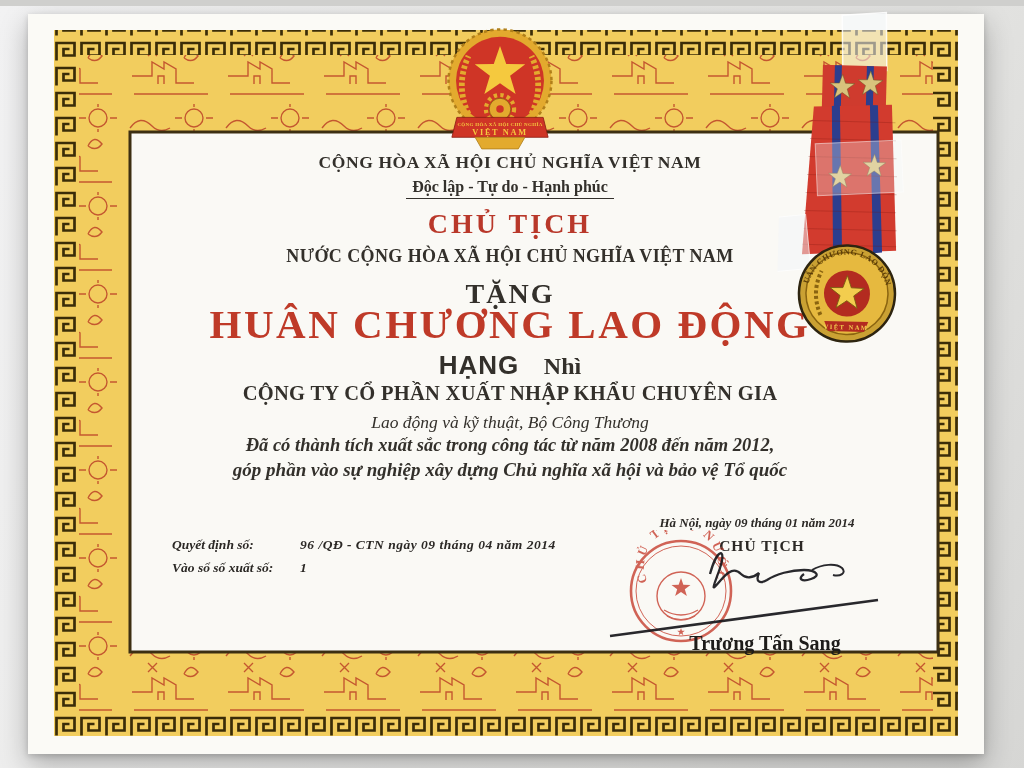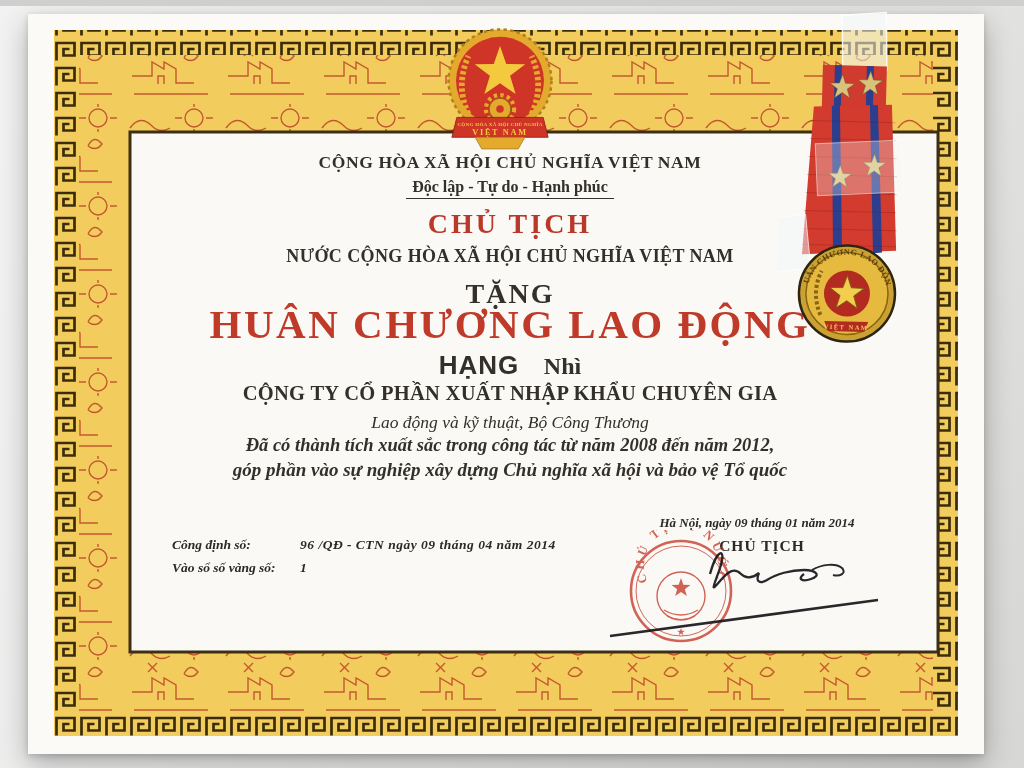--- a/index.html
+++ b/index.html
@@ -103,25 +103,25 @@
       <span class="class-value">Nhì</span>
     </div>
     <div class="row recipient">CỘNG TY CỔ PHẦN XUẤT NHẬP KHẨU CHUYÊN GIA</div>
     <div class="row affiliation">Lao động và kỹ thuật, Bộ Công Thương</div>
     <div class="row cit1">Đã có thành tích xuất sắc trong công tác từ năm 2008 đến năm 2012,</div>
     <div class="row cit2">góp phần vào sự nghiệp xây dựng Chủ nghĩa xã hội và bảo vệ Tổ quốc</div>
   </div>
 
   <div id="registry">
     <div class="rline">
-      <span class="rlabel">Công định số:</span>
+      <span class="rlabel">Quyết định số:</span>
       <span class="rvalue">96 /QĐ - CTN ngày 09 tháng 04 năm 2014</span>
     </div>
     <div class="rline">
-      <span class="rlabel">Vào sổ số vàng số:</span>
+      <span class="rlabel">Vào sổ số xuất số:</span>
       <span class="rvalue">1</span>
     </div>
   </div>
 
   <div class="abs place-date">Hà Nội, ngày 09 tháng 01 năm 2014</div>
   <div class="abs sign-title">CHỦ TỊCH</div>
 
   <svg class="abs" style="left:606px;top:524px" width="286" height="118" viewBox="0 0 286 118">
     <defs>
       <path id="sealArc" d="M40.2 48.3 A37 37 0 1 1 109.8 48.3" fill="none"></path>
@@ -140,20 +140,21 @@
       </text>
     </g>
 
     <g fill="none" stroke="#17171c" opacity="0.92">
       <path stroke-width="2.3" d="M104 44 c7 -26 17 -27 10 -6 c-6 18 -11 26 0 13 c9 -11 15 -13 21 -7 c5 5 12 4 18 -1 c-4 9 1 11 8 7 c9 -6 24 -10 37 -10 c13 0 17 6 7 9 c-9 3 -14 0 -7 -5"></path>
       <path stroke-width="2" d="M206 40 c10 -6 24 -7 30 -2 c5 5 -2 9 -9 7"></path>
       <path stroke-width="2.6" d="M4 106 L272 70"></path>
     </g>
   </svg>
 
+  <div class="abs signer">Trương Tấn Sang</div>
 
   <svg class="abs" style="left:780px;top:4px" width="172" height="336" viewBox="0 0 172 336" transform="rotate(1.5)">
     <defs>
       <path id="medalArc" d="M30.6 278.1 A40 40 0 0 1 109.4 278.1" fill="none"></path>
       <path id="starPath" d="M0,-1 L0.235,-0.324 L0.951,-0.309 L0.380,0.124 L0.588,0.809 L0,0.4 L-0.588,0.809 L-0.380,0.124 L-0.951,-0.309 L-0.235,-0.324 Z"></path>
     </defs>
 
     <polygon points="58,6 102,2 104,60 60,62" fill="rgba(242,246,250,0.55)" stroke="rgba(255,255,255,0.85)" stroke-width="1.5"></polygon>
 
     <g>

